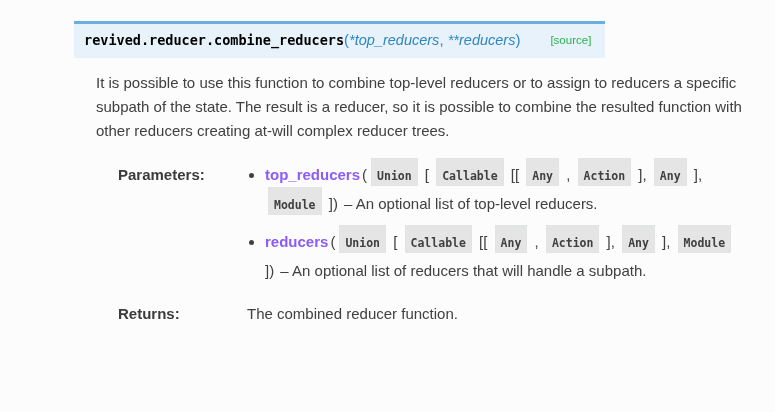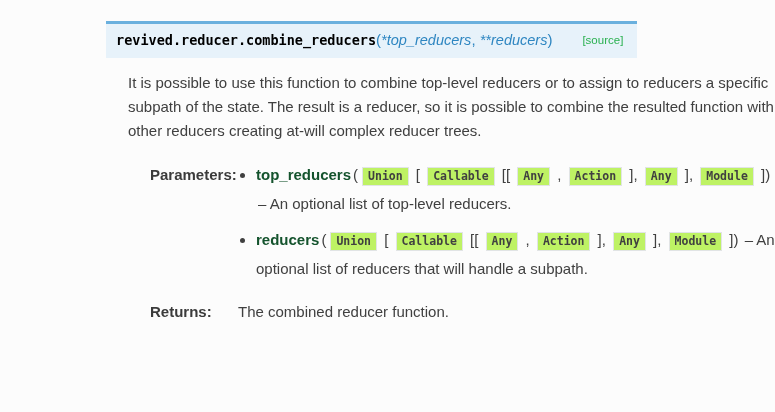--- a/index.html
+++ b/index.html
@@ -4,21 +4,20 @@
 <style>
   * { margin:0; padding:0; box-sizing:border-box; }
   html,body { background:#fcfcfc; }
   .page {
     position:relative;
     width:744px; height:412px;
     background:#fcfcfc;
     font-family:"Liberation Sans", sans-serif;
     color:#404040;
     overflow:hidden;
-    margin-left:32px;
   }
   
   .func-dl { margin:21px 0 0 74px; }
   .sig {
     display:inline-block;
     background:#e7f2fa;
     border-top:3px solid #6ab0de;
     padding:7px 14px 9px 10px;
     font-size:14px;
     line-height:18px;
@@ -55,44 +54,45 @@
     line-height:24px;
     margin-bottom:14px;
     color:#404040;
   }
   
   .field-list { margin:18px 0 0 22px; }
   .field-row {
     display:grid;
     grid-template-columns:88px 1fr;
     align-items:start;
+    gap:41px;
   }
   .field-row.params-row  { margin-bottom:16px; }
   .field-row.rtype-row   { margin-bottom:21px; }
   .field-label {
     font-weight:bold;
     font-size:15px;
     line-height:26px;
     color:#3b3b3b;
     padding-top:1px;
   }
   .field-body { font-size:15px; line-height:27px; max-width:560px; }
   .field-body ul { list-style:disc; padding-left:18px; margin:0; }
   .field-body li { margin-bottom:9px; }
   .field-body li:last-child { margin-bottom:0; }
-  .param-name { font-weight:bold; color:#14532d; }
+  .param-name { font-weight:bold; color:#8b5cf6; }
   .param-open { margin:0 1px 0 2px; }
   .literal {
     font-family:"DejaVu Sans Mono","Liberation Mono", monospace;
     font-size:11.5px;
     font-weight:bold;
     color:#404040;
-    background:#bef264;
+    background:#e5e5e5;
     border:1px solid #e1e4e5;
-    padding:1px 5px 2px;
+    padding:10px 5px 2px;
     margin:0 3px;
     white-space:nowrap;
   }
   .punct { color:#404040; }
   .param-desc { margin-left:2px; }
   .returns-text { line-height:26px; padding-top:1px; }
 </style>
 </head>
 <body>
 

